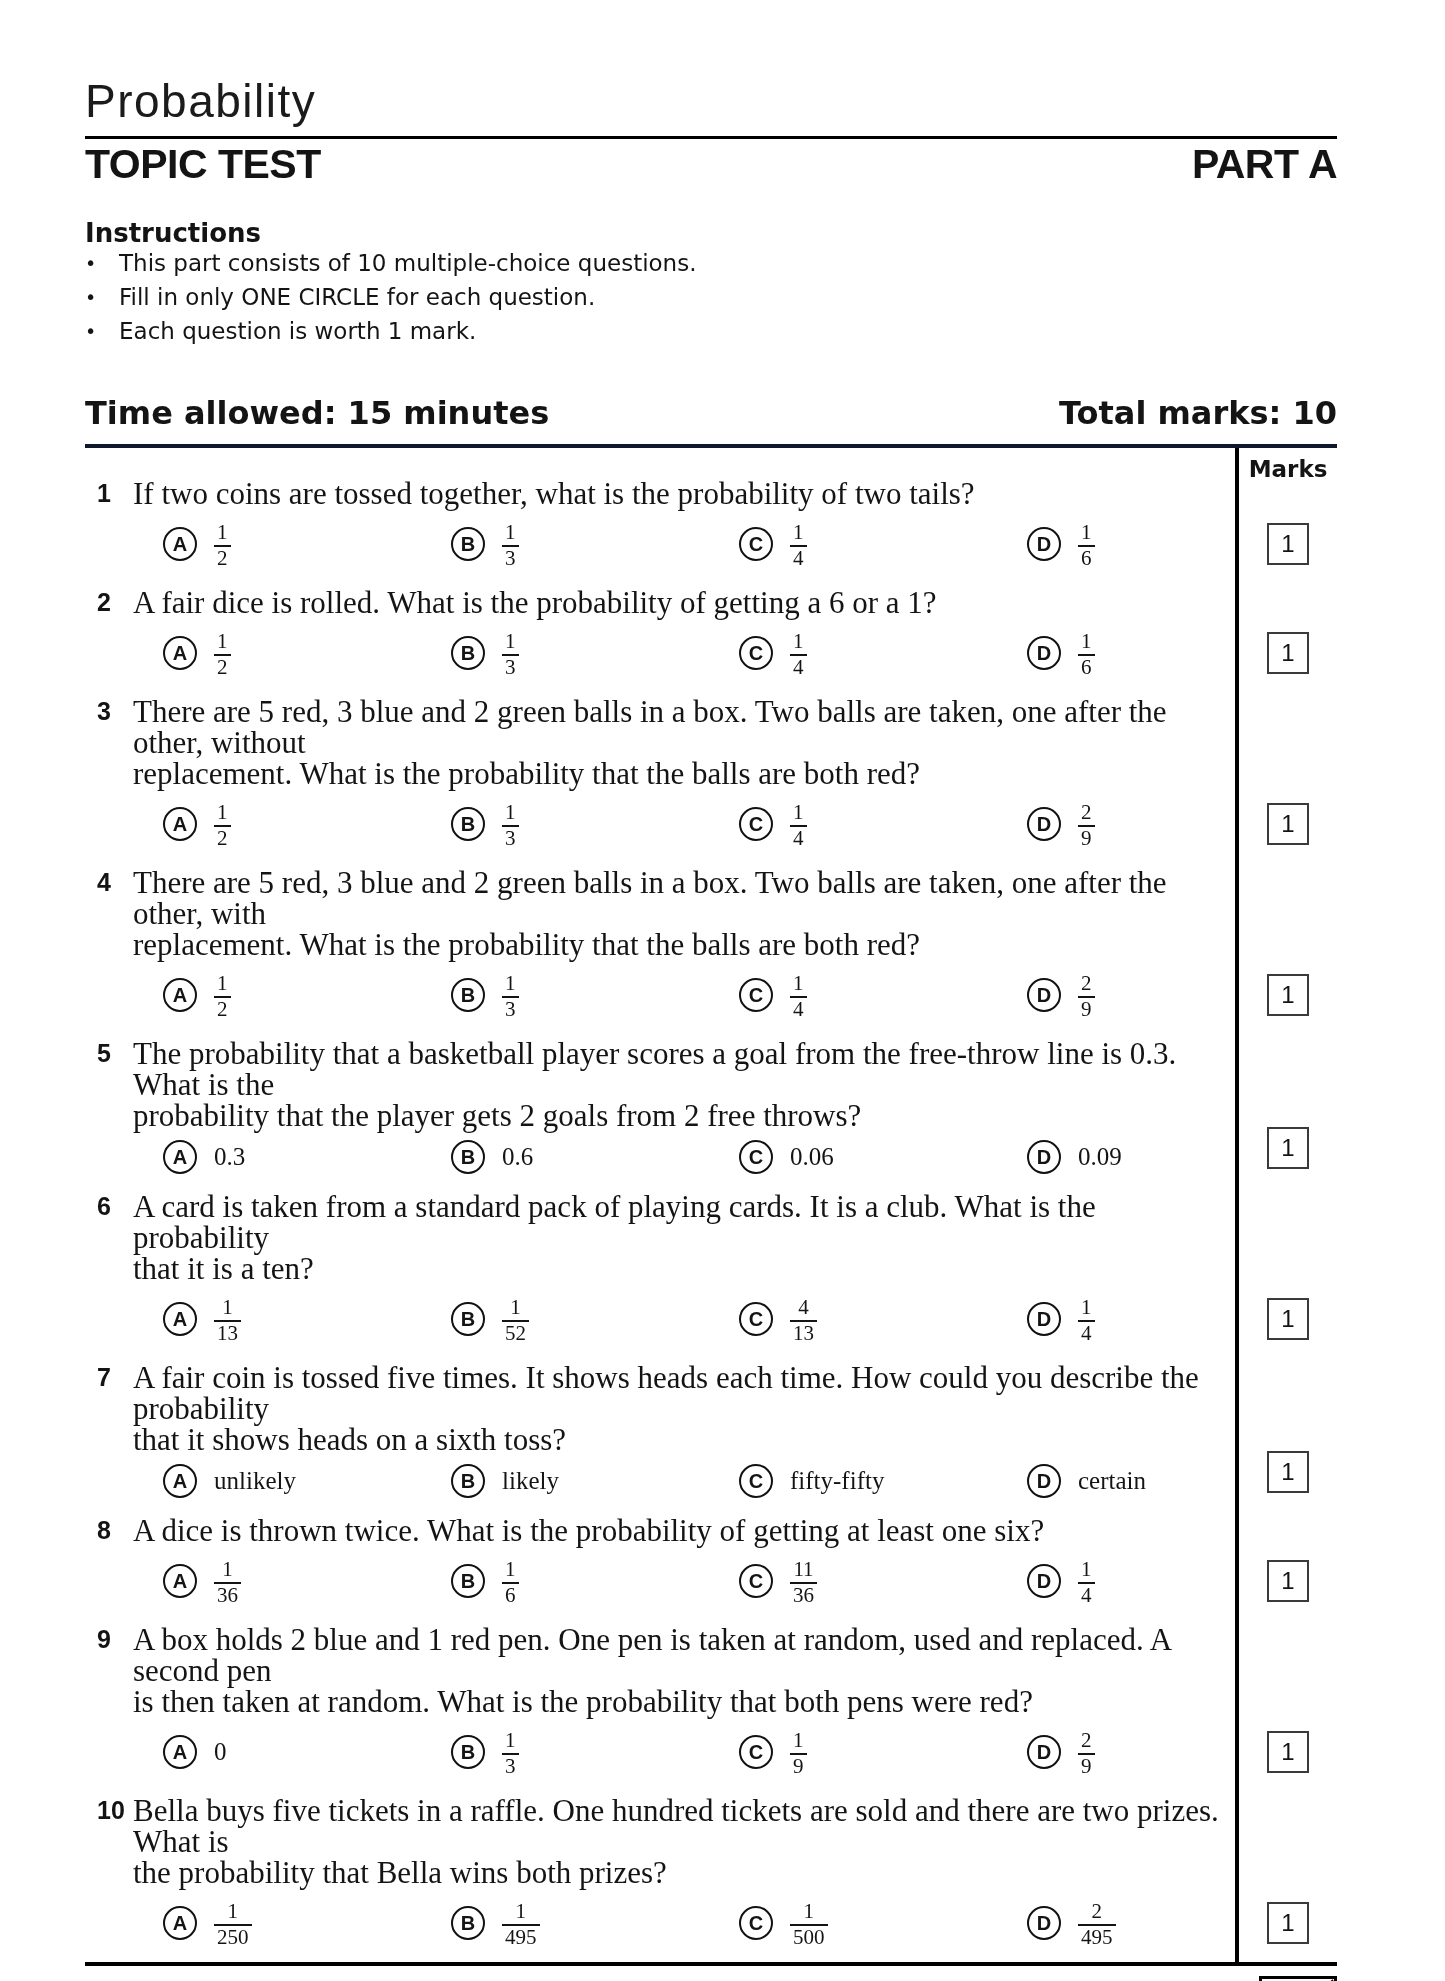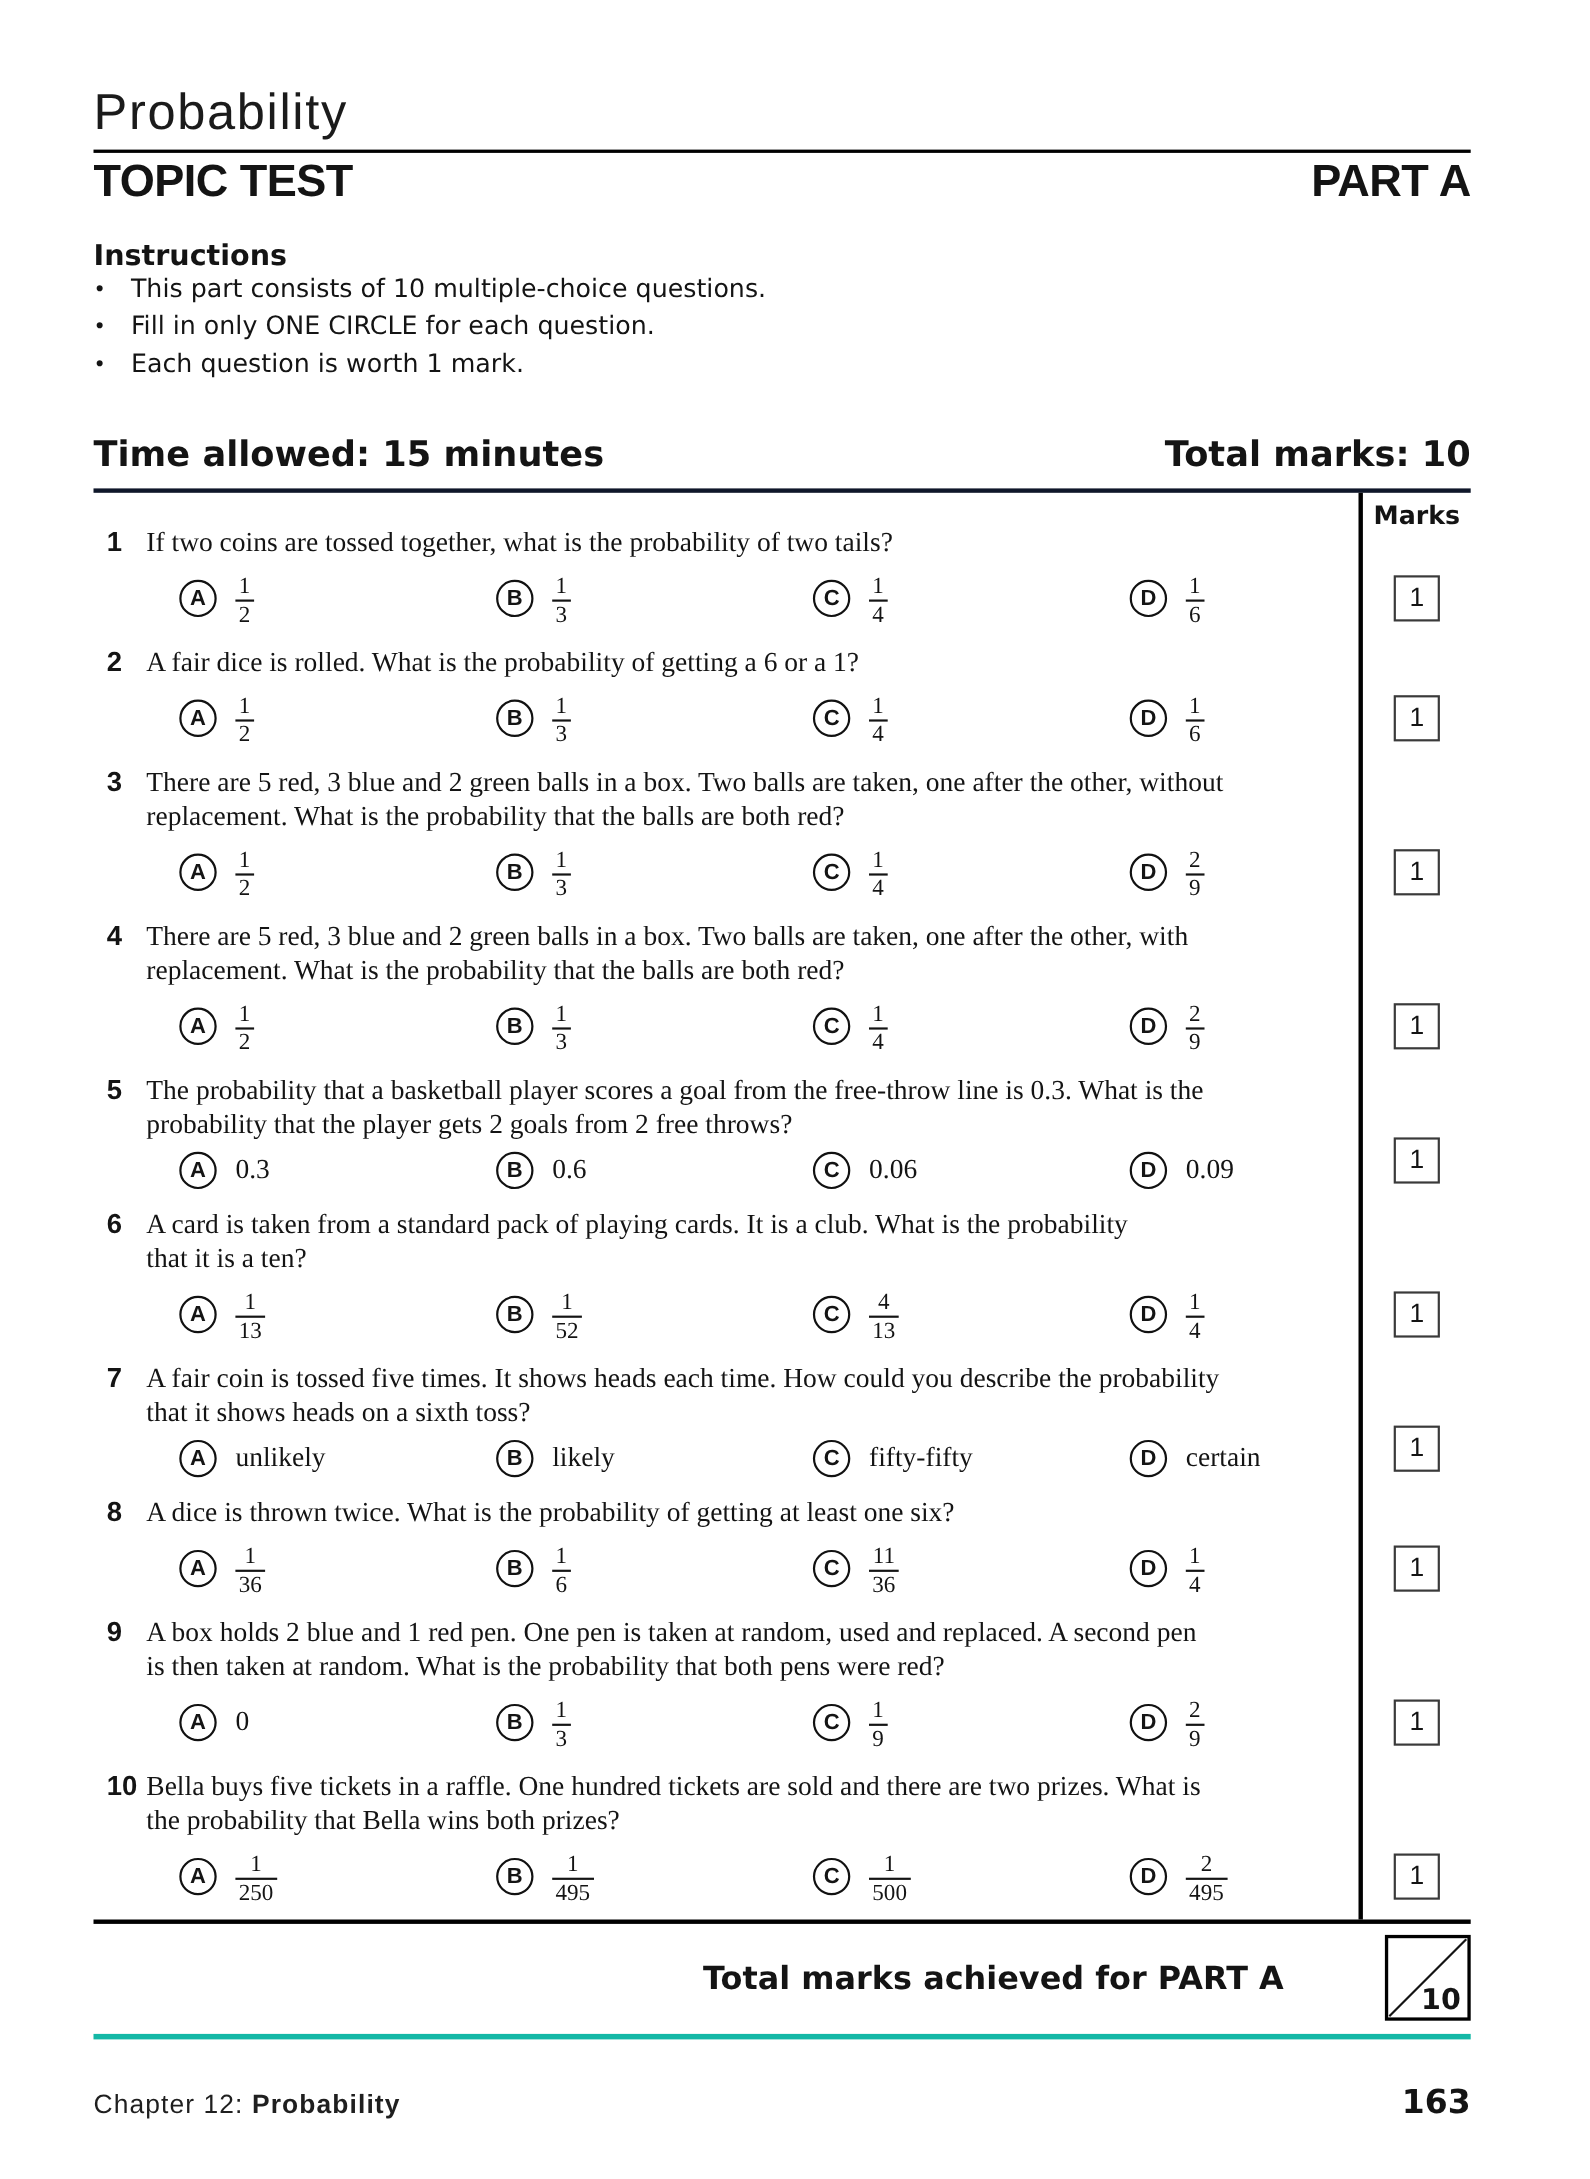--- a/index.html
+++ b/index.html
@@ -28,21 +28,21 @@
   .vline { position:absolute; top:0; bottom:0; right:98px; width:4px; background:#000; }
   .marks-header { position:absolute; top:8px; right:0; width:98px; text-align:center;
                   font-family:"DejaVu Sans", sans-serif; font-weight:700; font-size:23px; }
 
   .q-row { display:flex; margin-top:14px; }
   .q-row:first-child { margin-top:0; }
   .q-main { flex:1; min-width:0; padding-right:10px; }
   .q-line { display:flex; }
   .q-num { font-family:"Liberation Sans", sans-serif; font-weight:700; font-size:25px;
            width:48px; padding-left:12px; box-sizing:border-box; line-height:31px; flex:none; }
-  .q-text { font-size:25px; line-height:31px; }
+  .q-text { font-size:31px; line-height:31px; }
   .q-options { display:flex; margin-left:78px; margin-top:6px; align-items:center; height:58px; }
   .q-options.texty { height:40px; }
   .opt { width:288px; display:flex; align-items:center; flex:none; }
   .opt-circle { width:34px; height:34px; border:2.5px solid #111; border-radius:50%;
                 display:flex; align-items:center; justify-content:center; box-sizing:border-box;
                 font-family:"Liberation Sans", sans-serif; font-weight:700; font-size:20px; flex:none; }
   .opt-value { margin-left:17px; font-size:25px; }
   .frac { display:inline-flex; flex-direction:column; align-items:center; font-size:21px; line-height:1.12; }
   .frac .fden { border-top:2px solid #141414; padding:0 3px; }
   .frac .fnum { padding:0 3px; }

